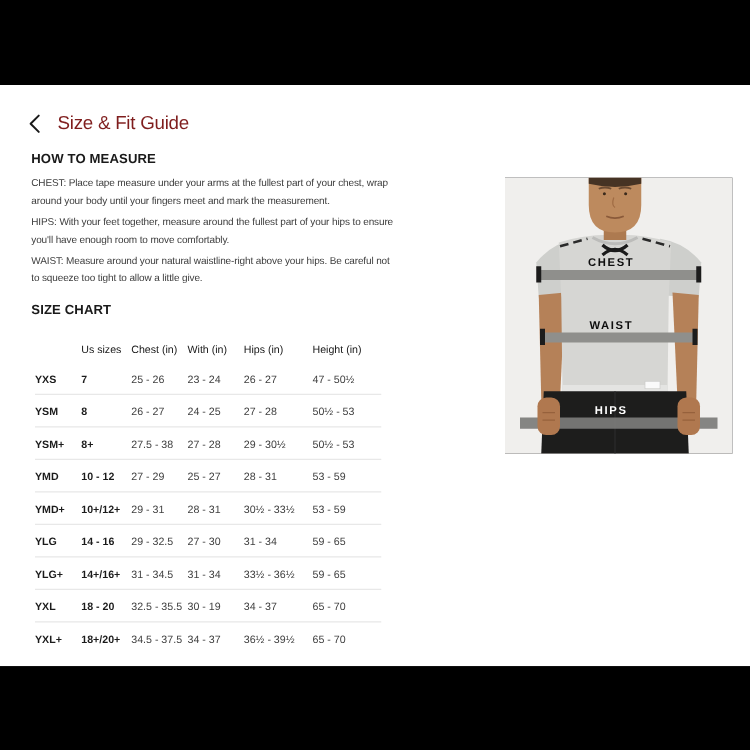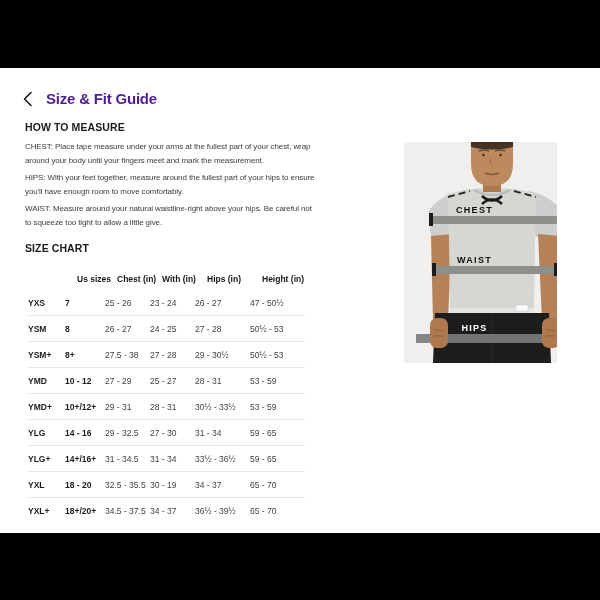--- a/index.html
+++ b/index.html
@@ -6,42 +6,42 @@
   .stage{position:relative;width:600px;height:600px;background:#000;overflow:hidden;
          font-family:"Liberation Sans",sans-serif;-webkit-font-smoothing:antialiased;}
   .letterbox{position:absolute;left:0;width:600px;background:#000;}
   .lb-top{top:0;height:68px;}
   .lb-bottom{top:533px;height:67px;}
   .content{position:absolute;left:0;top:68px;width:600px;height:465px;background:#ffffff;}
 
   
   .back-btn{position:absolute;left:20px;top:22px;width:18px;height:18px;cursor:pointer;}
   .page-title{position:absolute;left:46px;top:23px;font-size:15px;line-height:16px;
-              font-weight:700;color:#4c1d95;letter-spacing:-0.2px;}
+              font-weight:400;color:#7f1d1d;letter-spacing:-0.2px;}
 
   
   .sec-heading{position:absolute;font-size:10.5px;font-weight:700;color:#1a1a1a;letter-spacing:0.1px;}
   .h-measure{left:25px;top:53px;}
   .h-chart{left:25px;top:174px;}
   .measure-copy{position:absolute;left:25px;top:72px;width:292px;font-size:8px;
                 line-height:14px;color:#3c3c3c;letter-spacing:-0.1px;}
   .measure-copy p{margin:0 0 3px 0;}
 
   
   .size-table{position:absolute;left:28px;top:200px;width:277px;font-size:8.5px;color:#161616;}
   .srow{display:grid;grid-template-columns:37px 40px 45px 45px 55px 55px;align-items:center;height:25px;}
   .srow.head{height:22px;}
   .srow.sep{border-top:1px solid #e8e8e8;}
   .cell{white-space:nowrap;}
   .c-size,.c-us{text-align:left;font-weight:700;color:#1b1b1b;}
   .c-num{text-align:left;color:#414141;font-weight:400;}
-  .head .cell{font-weight:700;color:#161616;margin-left:12px;}
-
-  
-  .fit-figure{position:absolute;left:404px;top:74px;width:153px;height:221px;background:#737373;overflow:hidden;}
+  .head .cell{font-weight:400;color:#161616;}
+
+  
+  .fit-figure{position:absolute;left:404px;top:74px;width:182px;height:221px;background:#737373;overflow:hidden;}
   .fit-figure svg{position:absolute;left:0;top:0;}
   .fig-label{position:absolute;left:-6px;width:100%;text-align:center;font-size:9px;
              font-weight:700;letter-spacing:1.3px;color:#0e0e0e;}
   .lbl-chest{top:63px;}
   .lbl-waist{top:113px;}
   .lbl-hips{top:181px;color:#ffffff;text-align:center;}
 </style>
 </head>
 <body>
 

